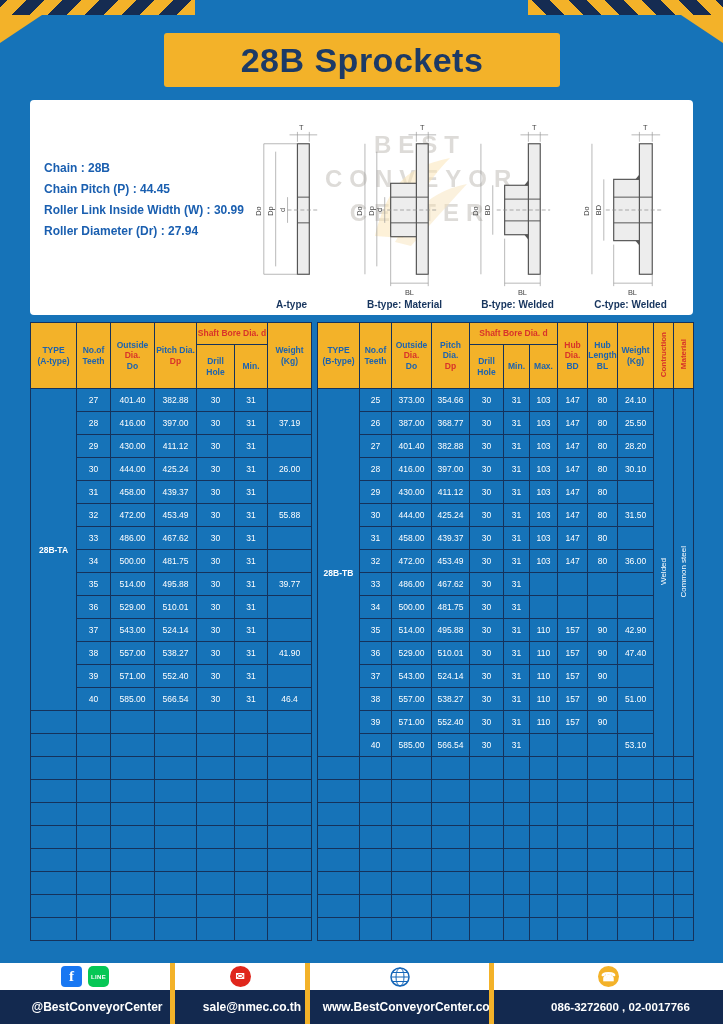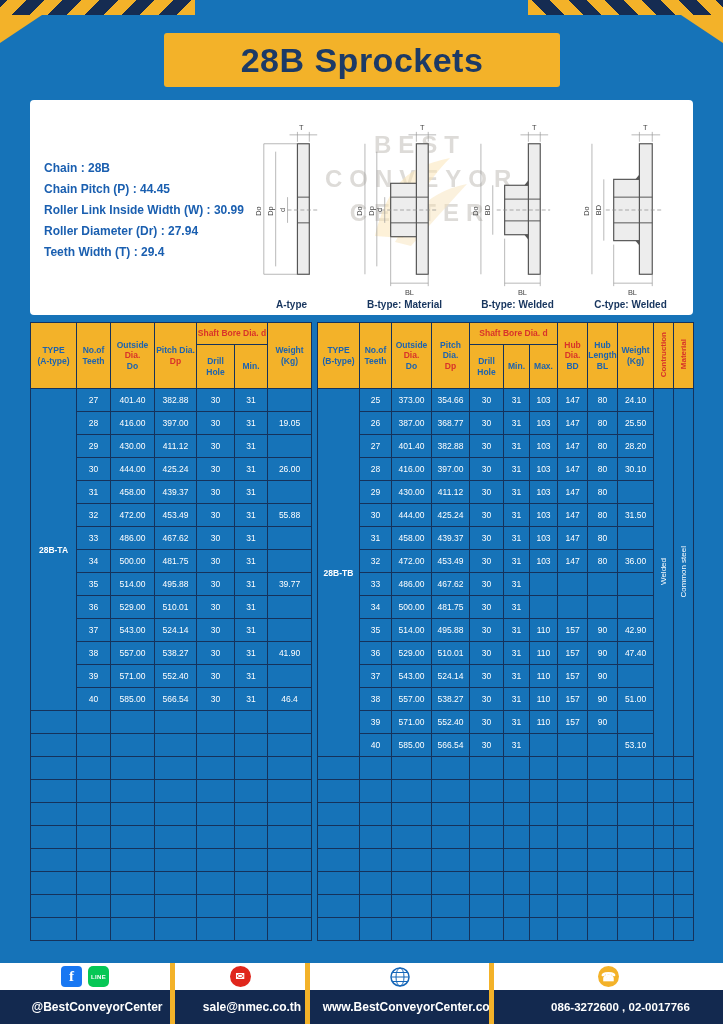--- a/index.html
+++ b/index.html
@@ -94,21 +94,20 @@
       <div class="wm-line">BEST</div>
       <div class="wm-line">CONVEYOR</div>
       <div class="wm-line">CENTER</div>
     </div>
 
     <div class="specs">
       <div>Chain : 28B</div>
       <div>Chain Pitch (P) : 44.45</div>
       <div>Roller Link Inside Width (W) : 30.99</div>
       <div>Roller Diameter (Dr) : 27.94</div>
-      <div>Teeth Width (T) : 29.4</div>
     </div>
 
     <div class="figures">
 
       <div class="fig">
         <svg viewBox="0 0 92 178" preserveAspectRatio="xMidYMax meet">
           <line class="dim" x1="52" y1="20" x2="52" y2="10"></line>
             <line class="dim" x1="64" y1="20" x2="64" y2="10"></line>
           <line class="dim" x1="44" y1="13" x2="72" y2="13"></line>
           <text class="dimtxt" x="56" y="8" text-anchor="middle">T</text>
@@ -255,21 +254,21 @@
           <td>30</td>
           <td>31</td>
           <td></td>
         </tr>
         <tr>
           <td>28</td>
           <td>416.00</td>
           <td>397.00</td>
           <td>30</td>
           <td>31</td>
-          <td>19.05</td>
+          <td>37.19</td>
         </tr>
         <tr>
           <td>29</td>
           <td>430.00</td>
           <td>411.12</td>
           <td>30</td>
           <td>31</td>
           <td></td>
         </tr>
         <tr>

